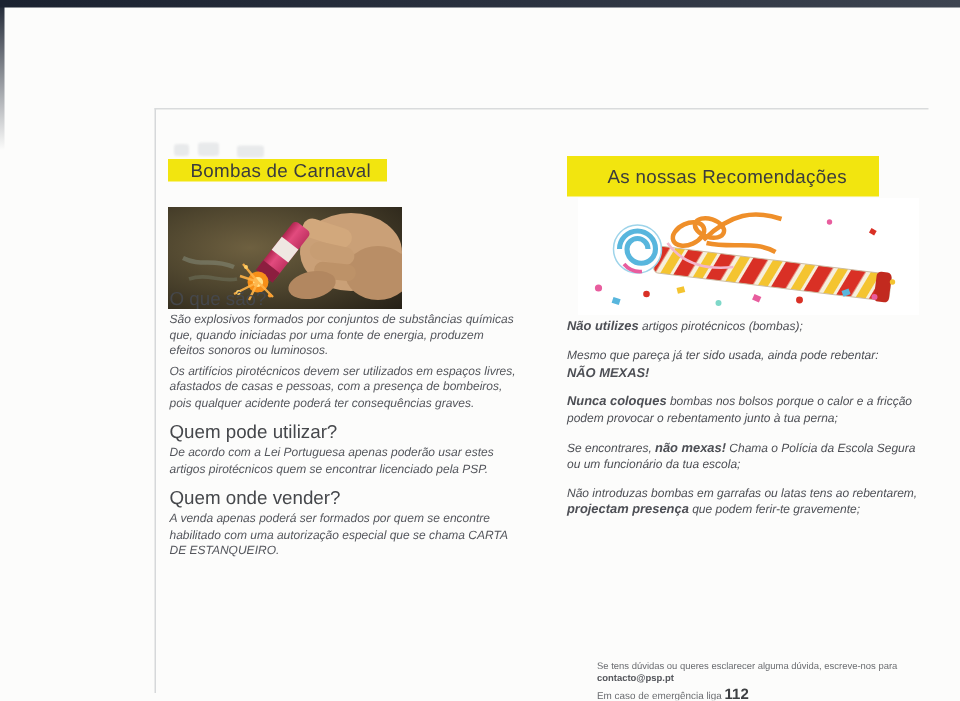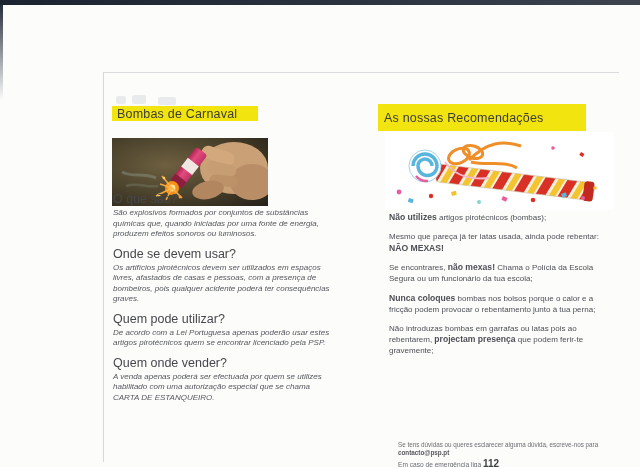--- a/index.html
+++ b/index.html
@@ -22,34 +22,34 @@
     border-top:1px solid #d9dbdc;border-left:1px solid #d6d8da;background:transparent;}
 
   
   .scribble{position:absolute;background:#b7bcc3;opacity:.28;border-radius:2px;filter:blur(.6px);}
 
   .hl{
     position:absolute;background:#f2e50f;color:#3a3b3e;
     font-size:12.5px;letter-spacing:.2px;
     display:flex;align-items:center;
   }
-  .hl-left{left:112px;top:106px;width:146px;height:15px;padding-left:5px;box-sizing:border-box;}
-  .hl-right{left:378px;top:104px;width:208px;height:27px;padding-left:6px;box-sizing:border-box;}
+  .hl-left{left:112px;top:106px;width:146px;height:15px;padding-left:15px;box-sizing:border-box;}
+  .hl-right{left:378px;top:104px;width:208px;height:27px;padding-left:27px;box-sizing:border-box;}
 
   .photo{position:absolute;overflow:hidden;}
   .photo-left{left:112px;top:138px;width:156px;height:68px;}
   .photo-right{left:385px;top:132px;width:228px;height:78px;}
 
   .col-left-text{position:absolute;left:113px;top:192px;width:240px;}
   .sec-title{font-size:12.5px;color:#45474b;margin:7px 0 2px 0;}
   .sec-title:first-child{margin-top:0;}
-  .sec-body{font-size:8px;font-style:italic;color:#54565c;line-height:1.32;margin:0 16px 3px 0;}
+  .sec-body{font-size:8px;font-style:italic;color:#54565c;line-height:1.32;margin:0 6px 3px 0;}
 
   .col-right-text{position:absolute;left:378px;top:212px;width:241px;}
-  .rec{font-size:8px;color:#4d4f55;line-height:1.35;margin:0 0 8px 11px;white-space:pre-line;}
+  .rec{font-size:8px;font-style:italic;color:#4d4f55;line-height:1.35;margin:0 0 8px 0;white-space:pre-line;}
   .rec .b{font-weight:bold;font-size:8.6px;}
 
   .footer{position:absolute;left:398px;top:441px;width:235px;color:#6a6c70;}
   .footer-line1{font-size:6.3px;line-height:1.3;}
   .footer-line1 .b{font-weight:bold;color:#55575c;}
   .footer-line2{font-size:6.6px;line-height:1.2;margin-top:1px;}
   .footer-line2 .b{font-weight:bold;font-size:10px;color:#3e4043;}
 </style>
 </head>
 <body>
@@ -107,26 +107,25 @@
         <circle cx="47" cy="57" r="1.6" fill="#ffce63"></circle>
         <circle cx="52" cy="40" r="1.3" fill="#ffce63"></circle>
         <circle cx="68" cy="59" r="1.4" fill="#ff9e2e"></circle>
       </g>
     </svg>
   </div>
 
   <div class="col-left-text">
     <div class="sec-title">O que são?</div>
     <p class="sec-body">São explosivos formados por conjuntos de substâncias químicas que, quando iniciadas por uma fonte de energia, produzem efeitos sonoros ou luminosos.</p>
-    <div class="sec-title">Onde se devem usar?</div>
     <p class="sec-body">Os artifícios pirotécnicos devem ser utilizados em espaços livres, afastados de casas e pessoas, com a presença de bombeiros, pois qualquer acidente poderá ter consequências graves.</p>
     <div class="sec-title">Quem pode utilizar?</div>
     <p class="sec-body">De acordo com a Lei Portuguesa apenas poderão usar estes artigos pirotécnicos quem se encontrar licenciado pela PSP.</p>
     <div class="sec-title">Quem onde vender?</div>
-    <p class="sec-body">A venda apenas poderá ser efectuada por quem se utilizes habilitado com uma autorização especial que se chama CARTA DE ESTANQUEIRO.</p>
+    <p class="sec-body">A venda apenas poderá ser formados por quem se encontre habilitado com uma autorização especial que se chama CARTA DE ESTANQUEIRO.</p>
   </div>
 
   <div class="hl hl-right">
     <span>As nossas Recomendações</span>
   </div>
 
   <div class="photo photo-right">
     <svg width="228" height="78" viewBox="0 0 228 78">
       <defs>
         <pattern id="stripes" width="20" height="20" patternUnits="userSpaceOnUse" patternTransform="rotate(24)">
@@ -166,25 +165,25 @@
         <circle cx="198" cy="66" r="2" fill="#e85d9e"></circle>
         <circle cx="210" cy="56" r="1.8" fill="#f4c430"></circle>
         <circle cx="168" cy="16" r="1.8" fill="#e85d9e"></circle>
         <rect x="196" y="20" width="4" height="3.4" fill="#d93025" transform="rotate(30 196 20)"></rect>
       </g>
     </svg>
   </div>
 
   <div class="col-right-text">
     <p class="rec"><span class="b">Não utilizes</span><span> artigos pirotécnicos (bombas);</span></p>
-    <p class="rec"><span>Mesmo que pareça já ter latas usada, ainda pode rebentar:
+    <p class="rec"><span>Mesmo que pareça já ter sido usada, ainda pode rebentar:
 </span><span class="b">NÃO MEXAS!</span></p>
+    <p class="rec"><span class="b">Nunca coloques</span><span> bombas nos bolsos porque o calor e a fricção podem provocar o rebentamento junto à tua perna;</span></p>
     <p class="rec"><span>Se encontrares, </span><span class="b">não mexas!</span><span> Chama o Polícia da Escola Segura ou um funcionário da tua escola;</span></p>
-    <p class="rec"><span class="b">Nunca coloques</span><span> bombas nos bolsos porque o calor e a fricção podem provocar o rebentamento junto à tua perna;</span></p>
-    <p class="rec"><span>Não introduzas bombas em garrafas ou latas pois ao rebentarem, </span><span class="b">projectam presença</span><span> que podem ferir-te gravemente;</span></p>
+    <p class="rec"><span>Não introduzas bombas em garrafas ou latas tens ao rebentarem, </span><span class="b">projectam presença</span><span> que podem ferir-te gravemente;</span></p>
   </div>
 
   <div class="footer">
     <div class="footer-line1"><span>Se tens dúvidas ou queres esclarecer alguma dúvida, escreve-nos para </span><span class="b">contacto@psp.pt</span></div>
     <div class="footer-line2"><span>Em caso de emergência liga </span><span class="b">112</span></div>
   </div>
 
 </div>
 
 </body></html>

